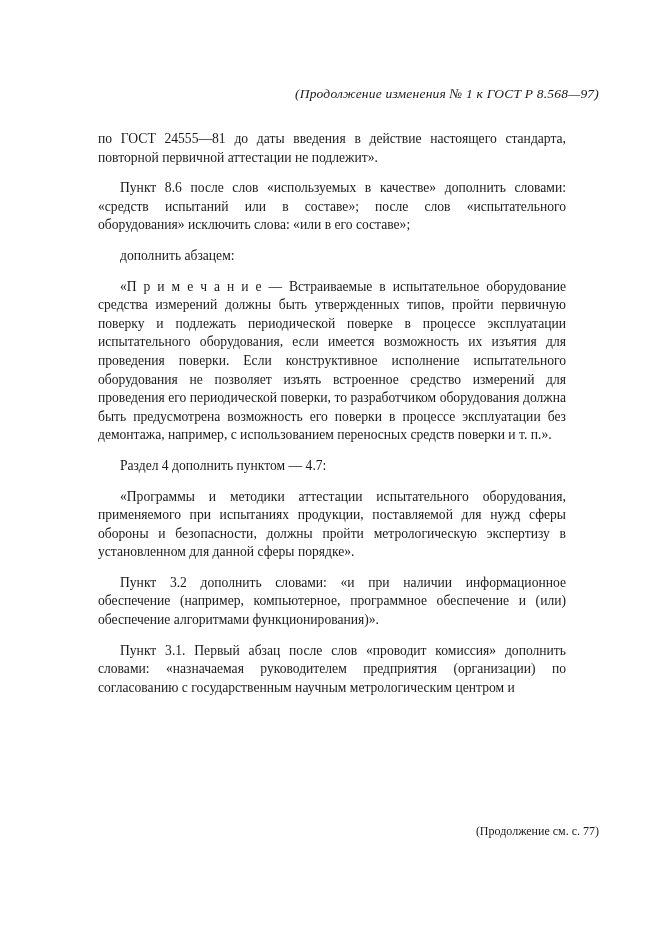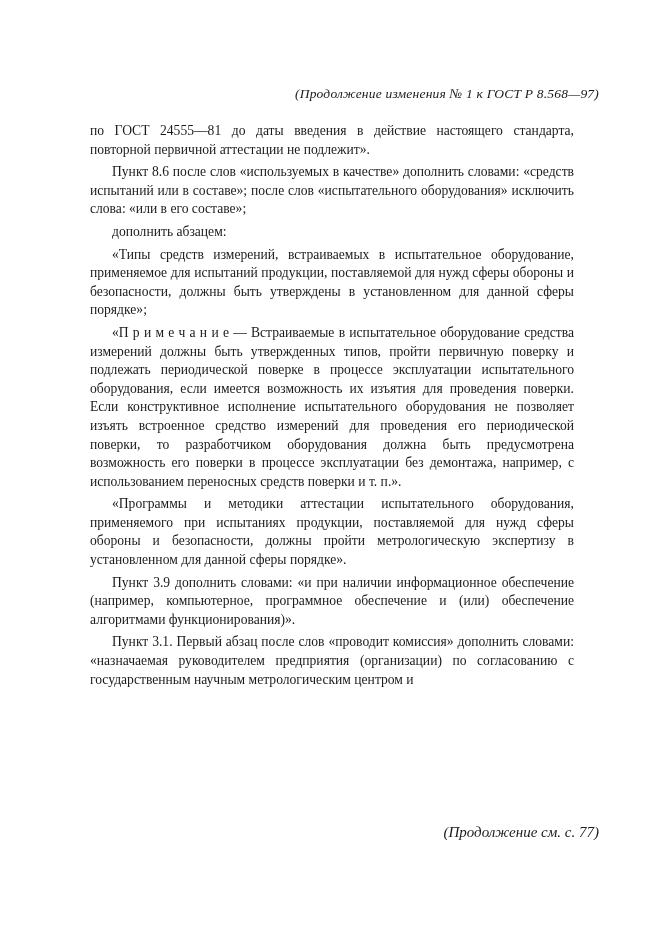--- a/index.html
+++ b/index.html
@@ -34,48 +34,47 @@
     position: absolute;
     top: 118px;
     left: 86px;
     width: 492px;
     font-size: 13.6px;
     line-height: 18.6px;
     text-align: justify;
     text-justify: inter-word;
   }
   .body-text p {
-    margin: 4px;
+    margin: 12px;
     text-indent: 22px;
   }
   .body-text p.noindent {
     text-indent: 0;
   }
   .footer-line {
     position: absolute;
     top: 824px;
     right: 62px;
-    font-style: italic;
-    font-size: 15px;
+    font-size: 12px;
     white-space: nowrap;
   }
 </style>
 </head>
 <body>
 
 <div class="page">
 
   <div class="header-line">(Продолжение изменения № 1 к ГОСТ Р  8.568—97)</div>
 
   <div class="body-text">
     <p class="noindent">по ГОСТ 24555—81 до даты введения в действие настоящего стандарта, повторной первичной аттестации не подлежит».</p>
     <p>Пункт 8.6 после слов «используемых в качестве» дополнить словами: «средств испытаний или в составе»; после слов «испытательного оборудования» исключить слова: «или в его составе»;</p>
     <p>дополнить абзацем:</p>
-    <p>«Типы средств измерений, встраиваемых в испытательное оборудование, применяемое для испытаний продукции, поставляемой для нужд сферы обороны и безопасности, должны быть утверждены в установленном для данной сферы порядке»;</p>
     <p>«П р и м е ч а н и е — Встраиваемые в испытательное оборудование средства измерений должны быть утвержденных типов, пройти первичную поверку и подлежать периодической поверке в процессе эксплуатации испытательного оборудования, если имеется возможность их изъятия для проведения поверки. Если конструктивное исполнение испытательного оборудования не позволяет изъять встроенное средство измерений для проведения его периодической поверки, то разработчиком оборудования должна быть предусмотрена возможность его поверки в процессе эксплуатации без демонтажа, например, с использованием переносных средств поверки и т. п.».</p>
+    <p>Раздел 4 дополнить пунктом — 4.7:</p>
     <p>«Программы и методики аттестации испытательного оборудования, применяемого при испытаниях продукции, поставляемой для нужд сферы обороны и безопасности, должны пройти метрологическую экспертизу в установленном для данной сферы порядке».</p>
-    <p>Пункт 3.9 дополнить словами: «и при наличии информационное обеспечение (например, компьютерное, программное обеспечение и (или) обеспечение алгоритмами функционирования)».</p>
+    <p>Пункт 3.2 дополнить словами: «и при наличии информационное обеспечение (например, компьютерное, программное обеспечение и (или) обеспечение алгоритмами функционирования)».</p>
     <p>Пункт 3.1. Первый абзац после слов «проводит комиссия» дополнить словами: «назначаемая руководителем предприятия (организации) по согласованию с государственным научным метрологическим центром и</p>
   </div>
 
   <div class="footer-line">(Продолжение см. с. 77)</div>
 
 </div>
 
 </body></html>

